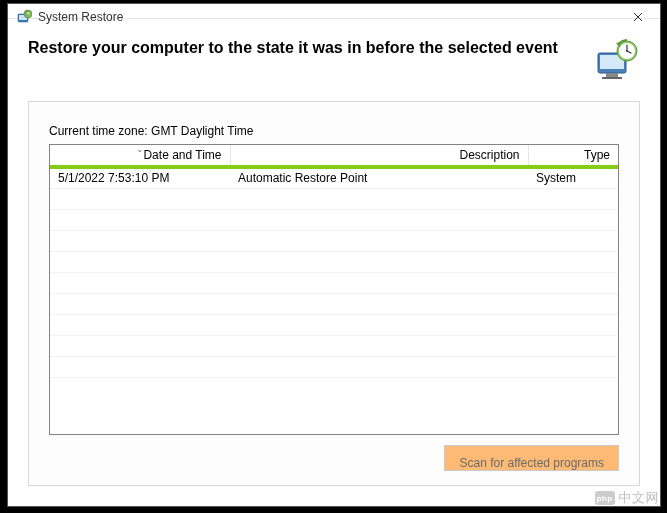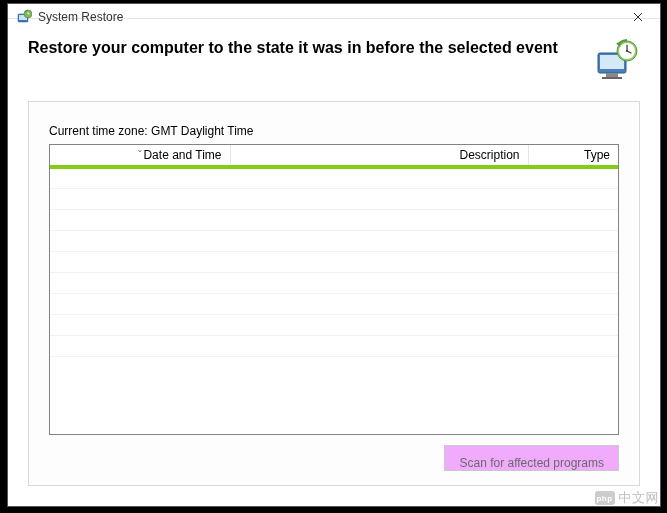--- a/index.html
+++ b/index.html
@@ -134,21 +134,21 @@
       color: transparent;
     }
     .footer {
       display: flex;
       justify-content: flex-end;
       margin-top: 10px;
     }
     .scan-btn {
       font-size: 12px;
       color: #6b6b6b;
-      background: #f0abfc;
+      background: #fdba74;
       border: 1px solid #c9c9c9;
       padding: 10px 14px;
       height: 26px;
     }
     .watermark {
       position: absolute;
       right: 8px;
       bottom: 6px;
       display: flex;
       align-items: center;
@@ -233,20 +233,25 @@
             </th>
             <th>
               <span>Description</span>
             </th>
             <th>
               <span>Type</span>
             </th>
           </tr>
         </thead>
         <tbody>
+          <tr>
+            <td>5/1/2022 7:53:10 PM</td>
+            <td>Automatic Restore Point</td>
+            <td>System</td>
+          </tr>
           <tr class="empty">
               <td>&nbsp;</td>
               <td></td>
               <td></td>
             </tr>
           <tr class="empty">
               <td>&nbsp;</td>
               <td></td>
               <td></td>
             </tr>

